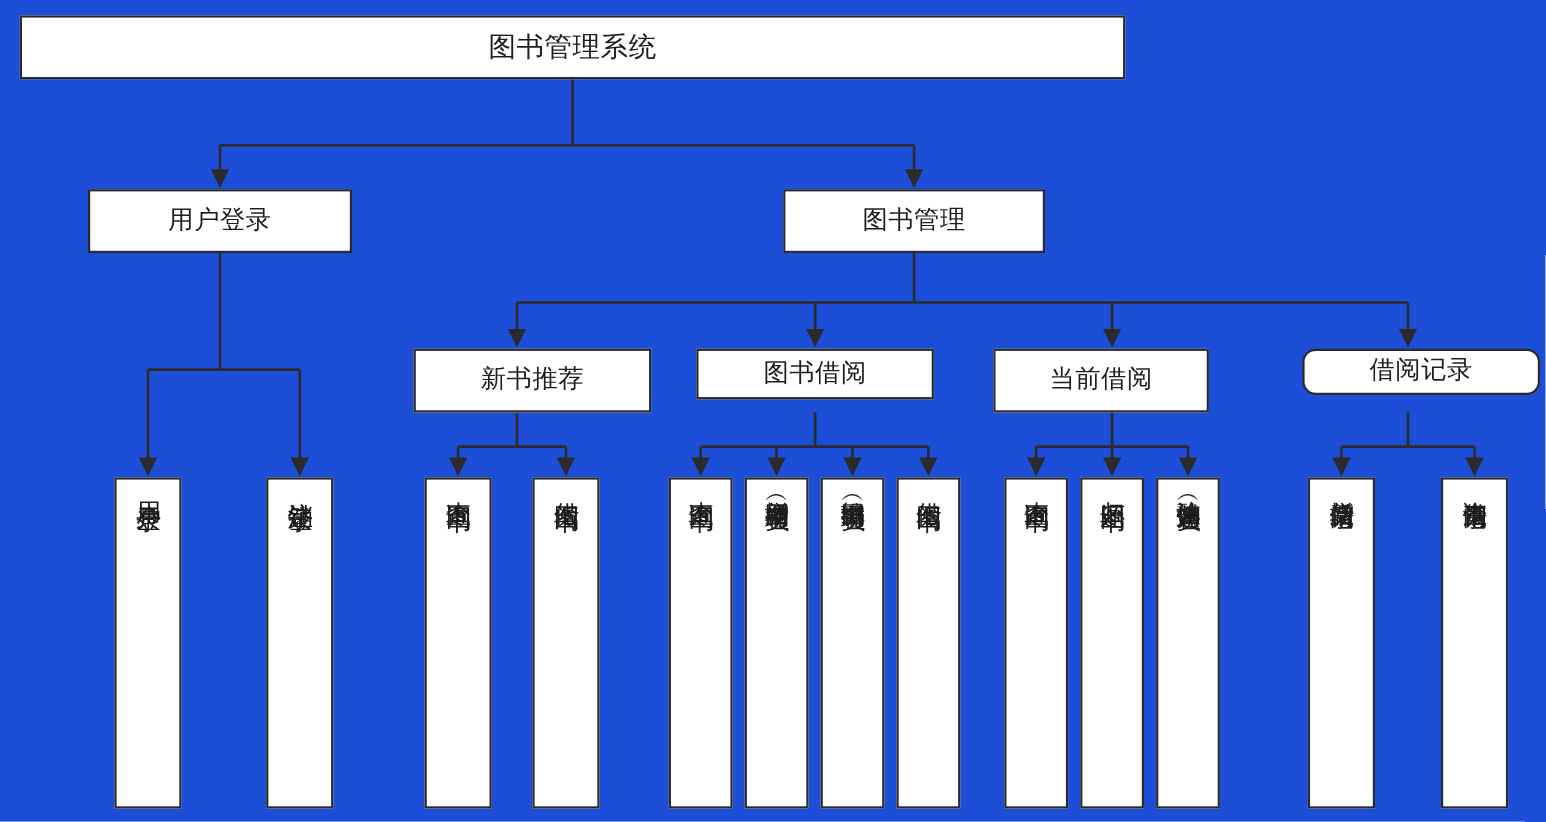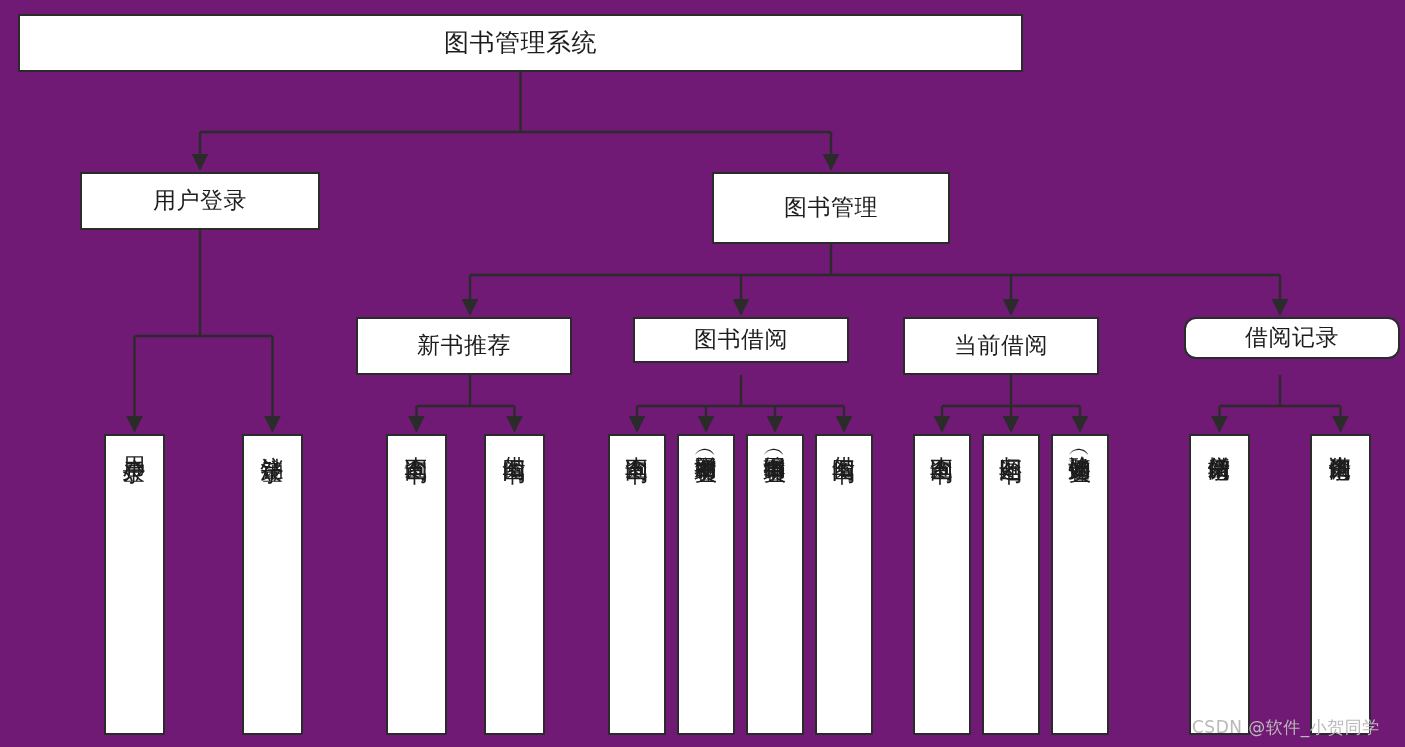--- a/index.html
+++ b/index.html
@@ -7,21 +7,21 @@
     padding: 0;
     background: #ffffff;
   }
   body {
     font-family: "DejaVu Sans", "Liberation Sans", sans-serif;
   }
   #diagram-root {
     position: relative;
     width: 1405px;
     height: 747px;
-    background: #701a75;
+    background: #1d4ed8;
     overflow: hidden;
   }
   #edge-layer {
     position: absolute;
     left: 0;
     top: 0;
     width: 1405px;
     height: 747px;
   }
   .node {
@@ -116,24 +116,24 @@
       </g>
   </svg>
 
   <div id="node-layer">
       <div class="node horiz root tall-fit" style="left: 18px; top: 14px; width: 1005px; height: 58px;">
         <span class="node-label">图书管理系统</span>
       </div>
       <div class="node horiz" style="left: 80px; top: 172px; width: 240px; height: 58px;">
         <span class="node-label">用户登录</span>
       </div>
-      <div class="node horiz" style="left: 712px; top: 172px; width: 238px; height: 72px;">
+      <div class="node horiz" style="left: 712px; top: 172px; width: 238px; height: 58px;">
         <span class="node-label">图书管理</span>
       </div>
-      <div class="node horiz" style="left: 356px; top: 317px; width: 216px; height: 58px;">
+      <div class="node horiz" style="left: 376px; top: 317px; width: 216px; height: 58px;">
         <span class="node-label">新书推荐</span>
       </div>
       <div class="node horiz" style="left: 633px; top: 317px; width: 216px; height: 46px;">
         <span class="node-label">图书借阅</span>
       </div>
       <div class="node horiz" style="left: 903px; top: 317px; width: 196px; height: 58px;">
         <span class="node-label">当前借阅</span>
       </div>
       <div class="node horiz" style="left: 1184px; top: 317px; width: 216px; height: 42px; border-radius: 12px;">
         <span class="node-label">借阅记录</span>
@@ -172,14 +172,13 @@
         <span class="node-label">确认归还（管理员）</span>
       </div>
       <div class="node vert tall-fit" style="left: 1189px; top: 434px; width: 61px; height: 301px;">
         <span class="node-label">新增借阅记录</span>
       </div>
       <div class="node vert tall-fit" style="left: 1310px; top: 434px; width: 61px; height: 301px;">
         <span class="node-label">查询借阅记录</span>
       </div>
     </div>
 
-  <div class="watermark" style="left: 1192px; top: 716px; color: rgb(185, 185, 185);">CSDN @软件_小贺同学</div>
 </div>
 
 </body></html>

